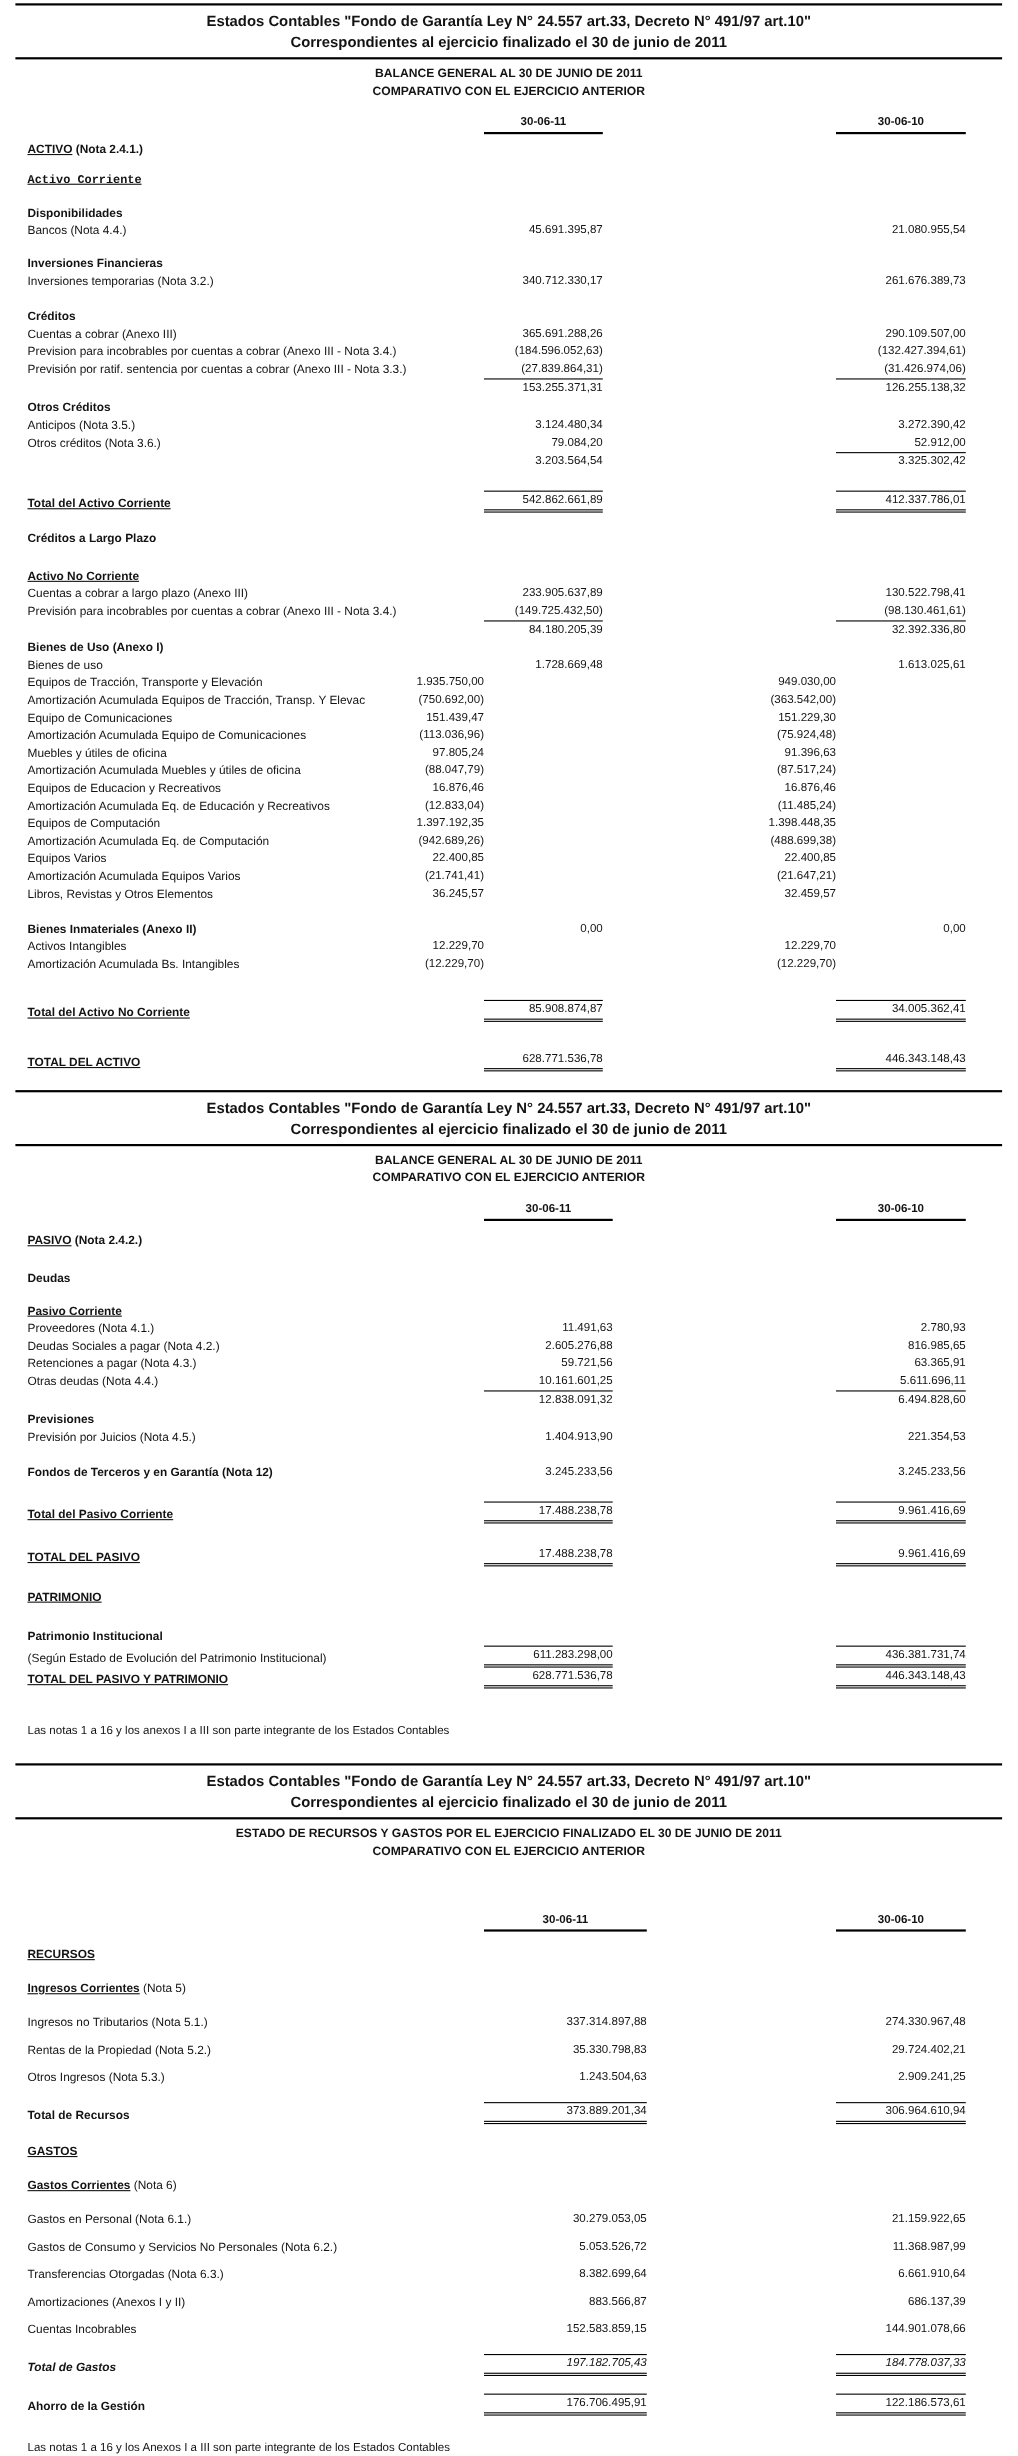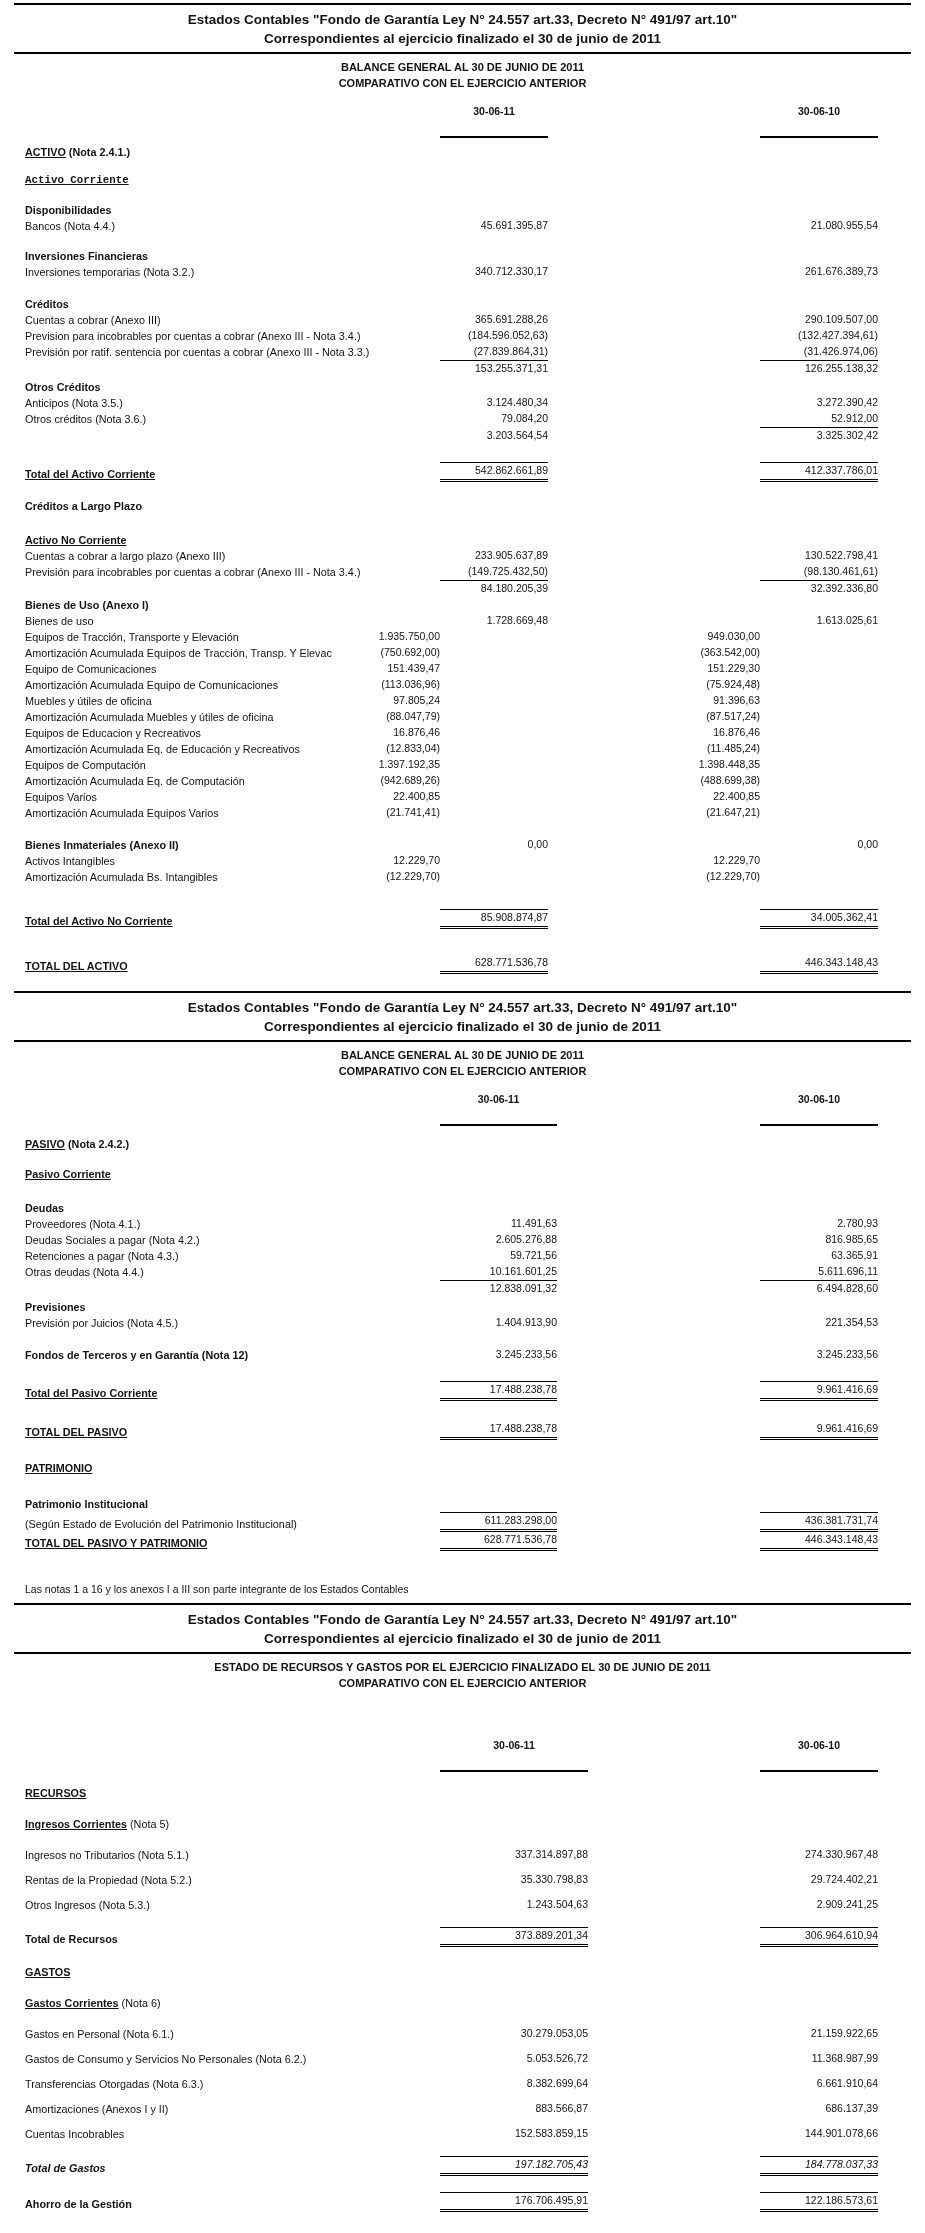--- a/index.html
+++ b/index.html
@@ -15,21 +15,21 @@
   .doc-title.second{margin-top:2px;}
   .rule.under-title{margin-top:5px;}
   .stmt{font-weight:bold;font-size:11px;line-height:14px;text-align:center;margin-top:6px;white-space:nowrap;}
   .stmt.second{margin-top:2px;}
   
   .grid{display:grid;grid-template-columns:345px 70px 108px 212px 118px;padding-left:25px;align-items:end;}
   .page-2 .grid{grid-template-columns:345px 70px 117px 203px 118px;}
   .page-3 .grid{grid-template-columns:345px 70px 148px 172px 118px;}
   .colheads{margin-top:14px;}
   .page-3 .colheads{margin-top:48px;}
-  .colhead{display:block;text-align:center;font-weight:bold;font-size:10.5px;line-height:14px;border-bottom:2px solid #000;padding-bottom:18px;}
+  .colhead{display:block;text-align:center;font-weight:bold;font-size:10.5px;line-height:14px;border-bottom:2px solid #000;padding-bottom:2px;}
   .rows{margin-top:4px;}
   .row{min-height:16px;}
   .page-3 .row{min-height:17px;}
   .cell{align-self:end;}
   .cell.label{font-size:10.8px;line-height:15px;white-space:nowrap;overflow:visible;}
   .cell.num{text-align:right;font-size:10.5px;line-height:15px;white-space:nowrap;padding-bottom:1px;}
   .s-b .labtext{font-weight:bold;}
   .s-bu .labtext{font-weight:bold;text-decoration:underline;}
   .s-cu .labtext{font-weight:bold;text-decoration:underline;}
   .s-cu .labnote{font-weight:bold;}
@@ -301,20 +301,27 @@
           <div class="cell num colC">22.400,85</div>
           <div class="cell num colD"></div>
         </div>
         <div class="grid row">
           <div class="cell label"><span class="labtext">Amortización Acumulada Equipos Varios</span></div>
           <div class="cell num colA">(21.741,41)</div>
           <div class="cell num colB"></div>
           <div class="cell num colC">(21.647,21)</div>
           <div class="cell num colD"></div>
         </div>
+        <div class="grid row">
+          <div class="cell label"><span class="labtext">Libros, Revistas y Otros Elementos</span></div>
+          <div class="cell num colA">36.245,57</div>
+          <div class="cell num colB"></div>
+          <div class="cell num colC">32.459,57</div>
+          <div class="cell num colD"></div>
+        </div>
         <div class="grid row s-b" style="margin-top: 16px;">
           <div class="cell label"><span class="labtext">Bienes Inmateriales (Anexo II)</span></div>
           <div class="cell num colA"></div>
           <div class="cell num colB">0,00</div>
           <div class="cell num colC"></div>
           <div class="cell num colD">0,00</div>
         </div>
         <div class="grid row">
           <div class="cell label"><span class="labtext">Activos Intangibles</span></div>
           <div class="cell num colA">12.229,70</div>
@@ -365,29 +372,29 @@
         </div>
     </div>
     <div class="rows">
         <div class="grid row s-cu" style="margin-top: 10px;">
           <div class="cell label"><span class="labtext">PASIVO</span><span class="labnote"> (Nota 2.4.2.)</span></div>
           <div class="cell num colA"></div>
           <div class="cell num colB"></div>
           <div class="cell num colC"></div>
           <div class="cell num colD"></div>
         </div>
+        <div class="grid row s-b" style="margin-top: 18px;">
+          <div class="cell label"><span class="labtext">Deudas</span></div>
+          <div class="cell num colA"></div>
+          <div class="cell num colB"></div>
+          <div class="cell num colC"></div>
+          <div class="cell num colD"></div>
+        </div>
         <div class="grid row s-bu" style="margin-top: 14px;">
           <div class="cell label"><span class="labtext">Pasivo Corriente</span></div>
-          <div class="cell num colA"></div>
-          <div class="cell num colB"></div>
-          <div class="cell num colC"></div>
-          <div class="cell num colD"></div>
-        </div>
-        <div class="grid row s-b" style="margin-top: 18px;">
-          <div class="cell label"><span class="labtext">Deudas</span></div>
           <div class="cell num colA"></div>
           <div class="cell num colB"></div>
           <div class="cell num colC"></div>
           <div class="cell num colD"></div>
         </div>
         <div class="grid row">
           <div class="cell label"><span class="labtext">Proveedores  (Nota 4.1.)</span></div>
           <div class="cell num colA"></div>
           <div class="cell num colB">11.491,63</div>
           <div class="cell num colC"></div>

